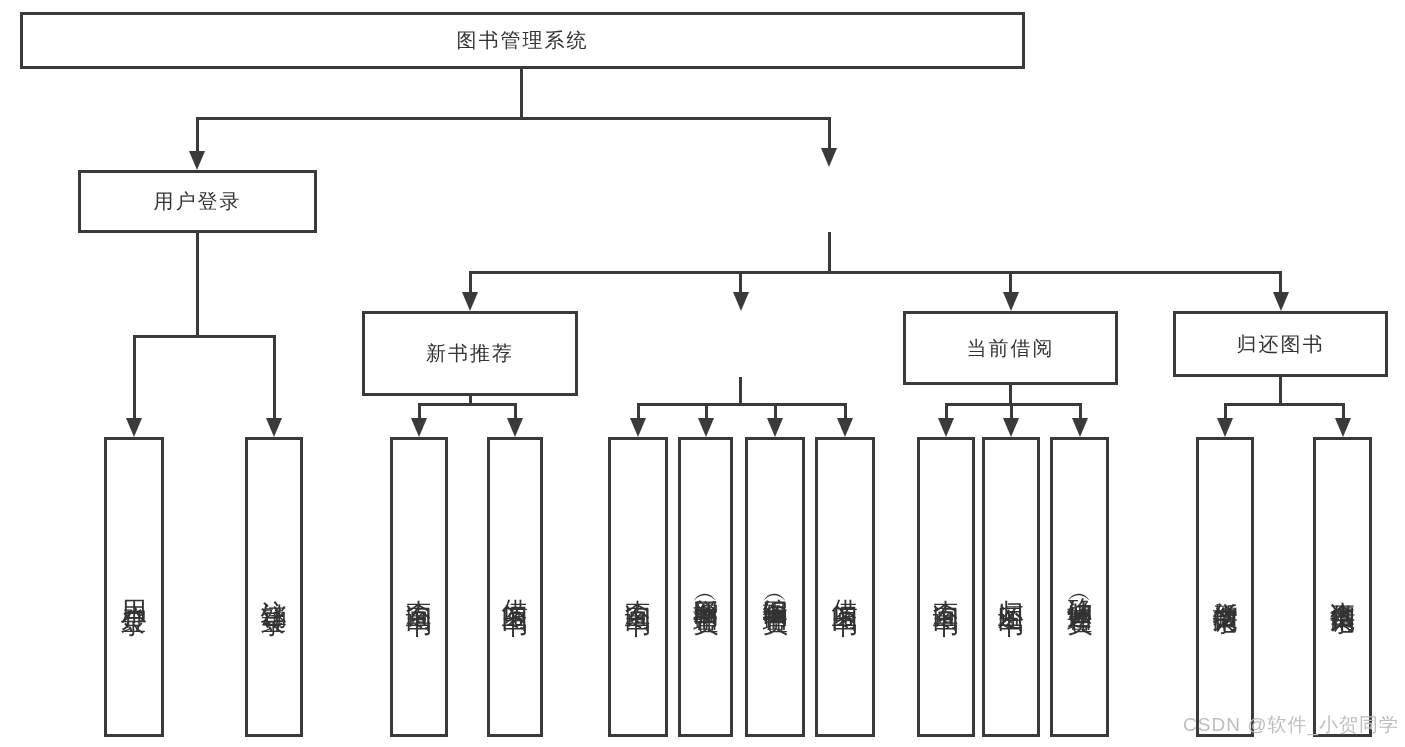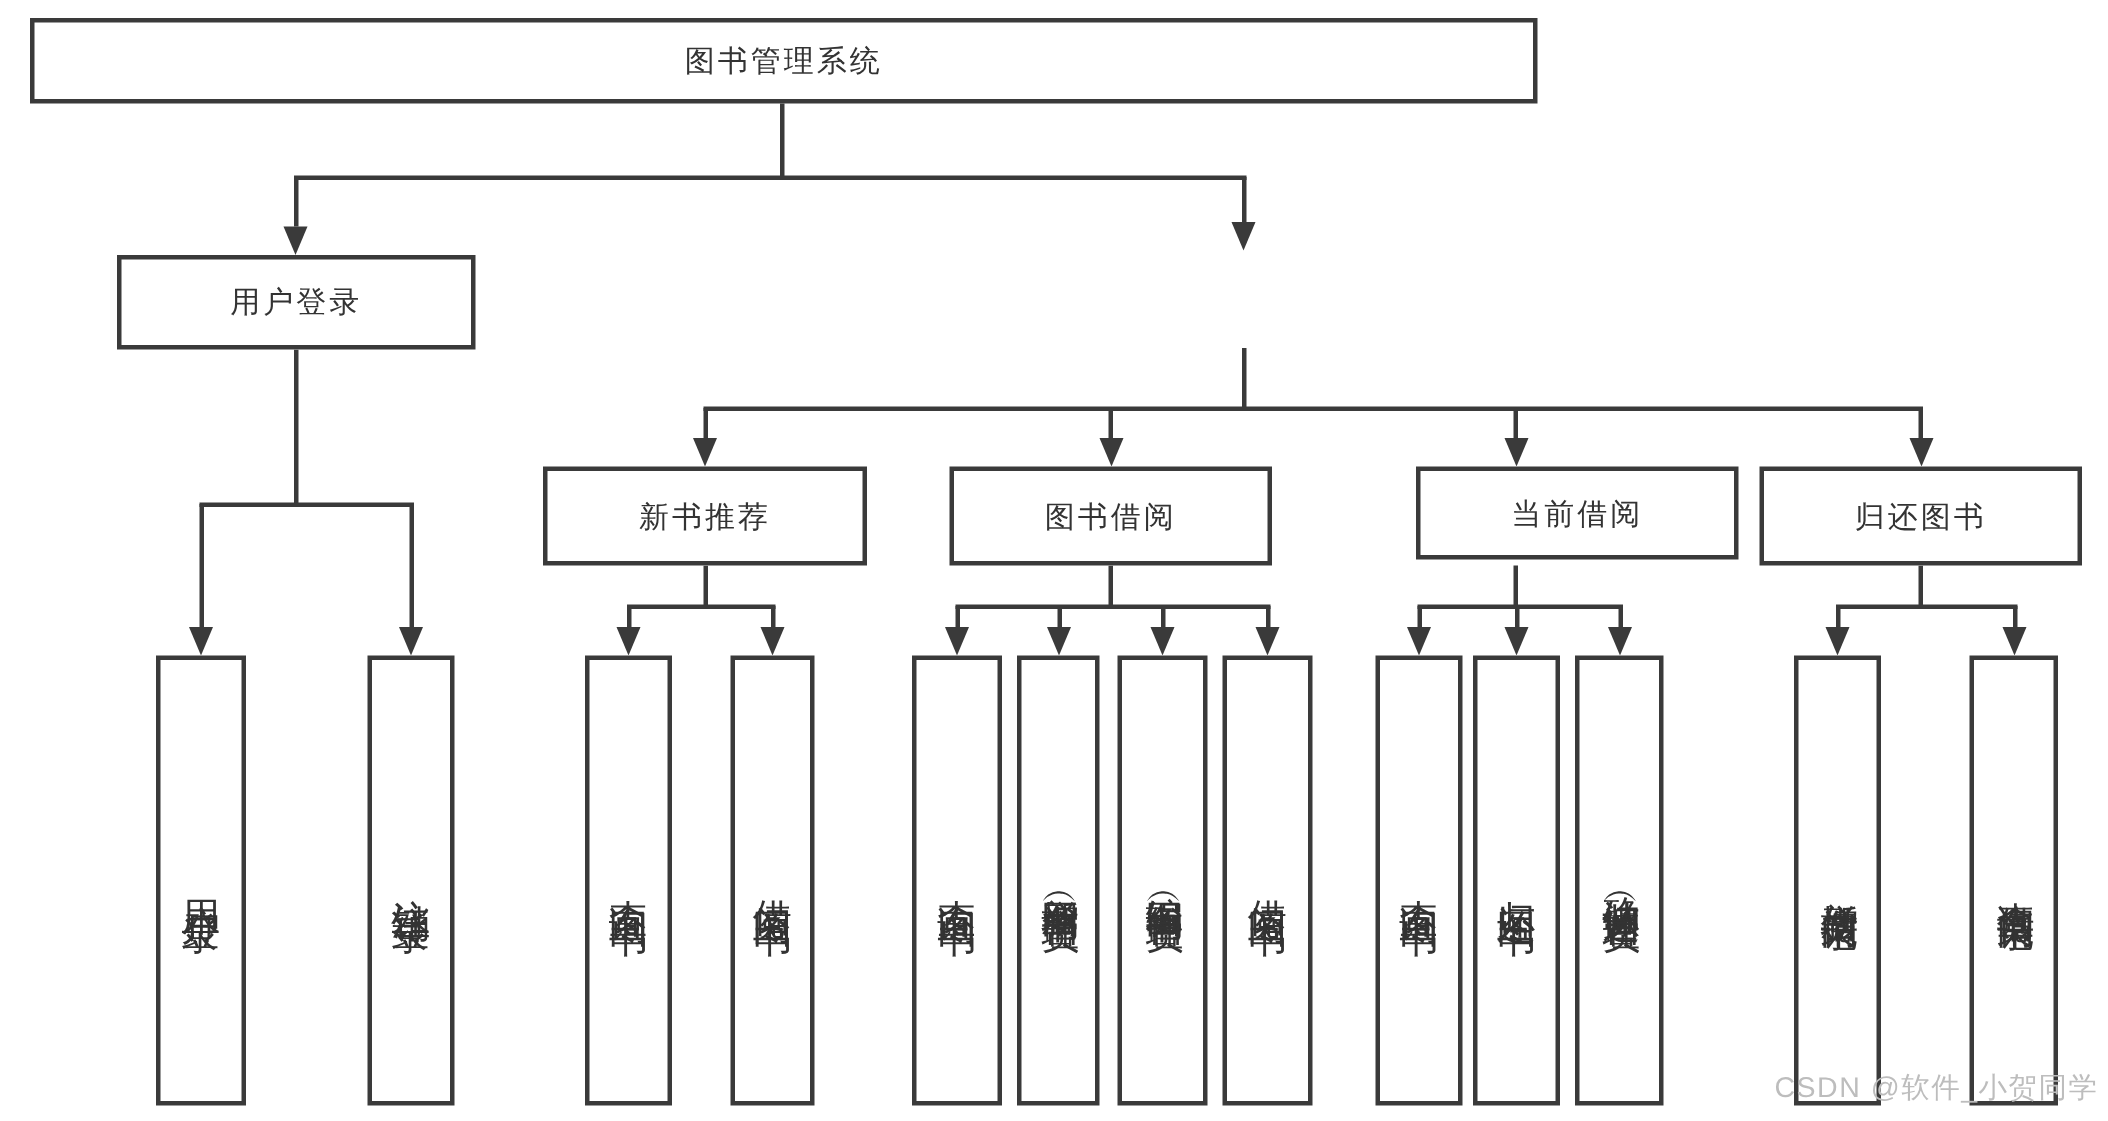--- a/index.html
+++ b/index.html
@@ -129,27 +129,24 @@
   <div class="arw" style="left:1335px;top:418px"></div>
 
   <div class="node" style="left:20px;top:12px;width:1005px;height:57px">
     <span class="hlabel">图书管理系统</span>
   </div>
 
   <div class="node" style="left:78px;top:170px;width:239px;height:63px">
     <span class="hlabel">用户登录</span>
   </div>
 
-  <div class="node" style="left:362px;top:311px;width:216px;height:66px">
+  <div class="node" style="left:362px;top:311px;width:216px;height:85px">
     <span class="hlabel">新书推荐</span>
   </div>
-  <div class="node" style="left:633px;top:311px;width:215px;height:66px">
-    <span class="hlabel">图书借阅</span>
-  </div>
-  <div class="node" style="left:944px;top:311px;width:215px;height:62px">
+  <div class="node" style="left:903px;top:311px;width:215px;height:74px">
     <span class="hlabel">当前借阅</span>
   </div>
   <div class="node" style="left:1173px;top:311px;width:215px;height:66px">
     <span class="hlabel">归还图书</span>
   </div>
 
   <div class="node" style="left:104px;top:437px;width:60px;height:300px">
     <span class="vlabel">用户登录</span>
   </div>
   <div class="node" style="left:245px;top:437px;width:58px;height:300px">

